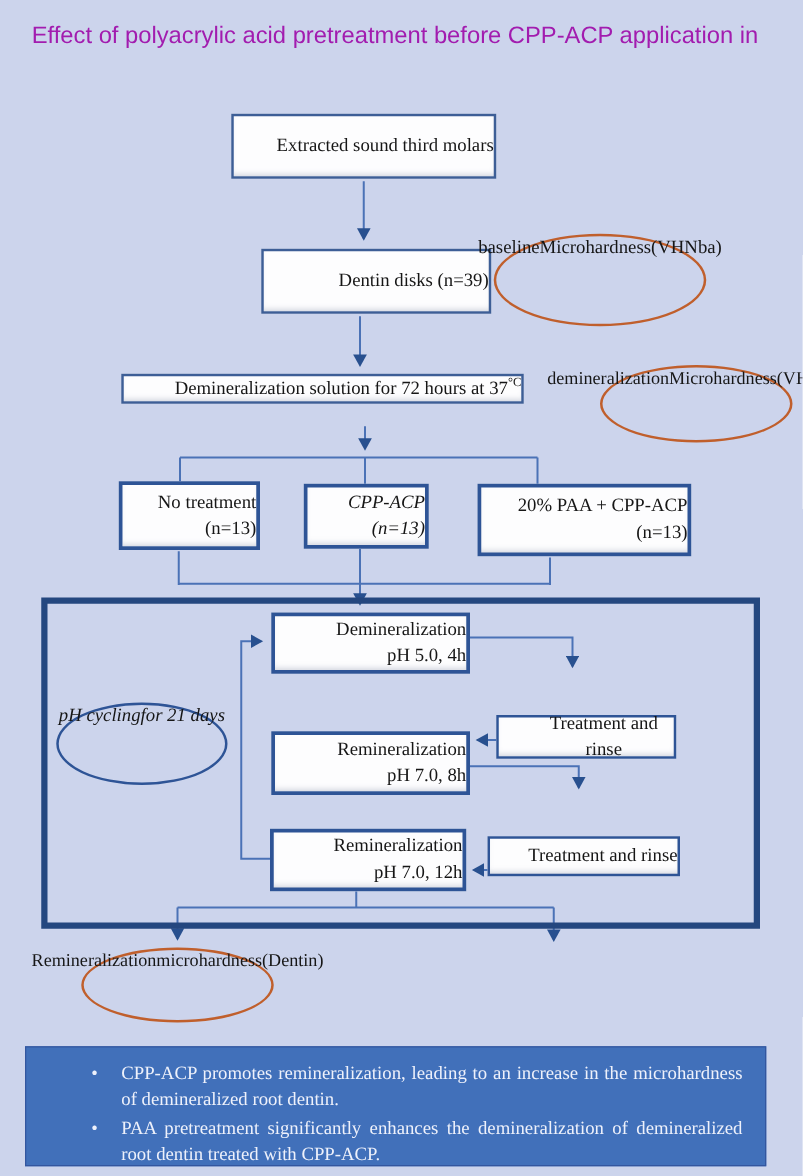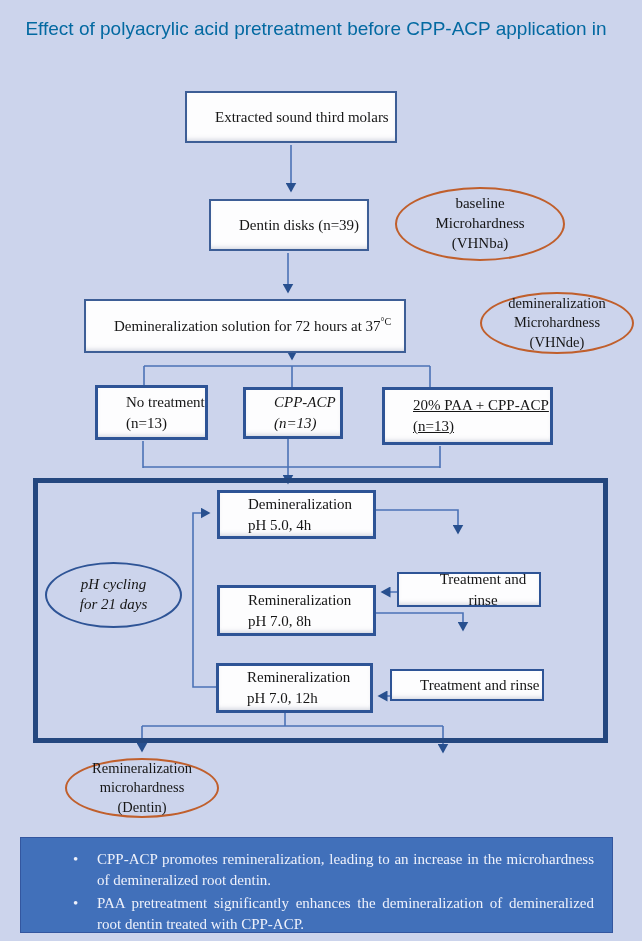--- a/index.html
+++ b/index.html
@@ -2,37 +2,37 @@
 <html><head>
 <meta charset="utf-8">
 <style>
   html,body{margin:0;padding:0;}
   body{width:642px;height:941px;overflow:hidden;}
   #canvas{position:relative;width:642px;height:941px;background:#ccd4ec;
           font-family:"Liberation Serif",serif;color:#161616;}
   *{box-sizing:border-box;}
 
   .title{position:absolute;left:0;top:0;width:632px;text-align:center;
-         font-family:"Liberation Sans",sans-serif;font-size:19px;color:#0369a1;
+         font-family:"Liberation Sans",sans-serif;font-size:19px;color:#a21caf;
          line-height:34px;padding-top:12px;}
 
   svg.wires{position:absolute;left:0;top:0;width:642px;height:941px;pointer-events:none;}
 
   .fbox{position:absolute;background:#fdfdfe;border:2px solid #3d5e96;
-        display:flex;flex-direction:column;align-items:flex-start;justify-content:center;
+        display:flex;flex-direction:column;align-items:flex-end;justify-content:center;
         font-size:15px;text-align:center;line-height:1.4;
         box-shadow:inset 0 -4px 5px -3px rgba(110,120,150,.35);padding-left:28px;}
   .fbox.thick{border:3px solid #2e5496;}
   .fbox.thin2{border:2px solid #2e5496;margin-top:32px;}
 
   .bigbox{position:absolute;left:33px;top:478px;width:575px;height:265px;
           border:5px solid #24477f;background:transparent;}
 
-  .ell{position:absolute;border-radius:50%;display:flex;flex-direction:column;
-       align-items:center;justify-content:center;font-size:15px;text-align:center;
+  .ell{position:absolute;border-radius:50%;display:flex;flex-direction:row;
+       align-items:flex-start;justify-content:center;font-size:15px;text-align:center;
        line-height:1.32;background:transparent;}
   .ell.orange{border:2px solid #c05f2c;}
   .ell.blue{border:2px solid #2e5496;font-style:italic;}
 
   .panel{position:absolute;left:20px;top:837px;width:593px;height:96px;
          background:#4170ba;border:1px solid #33569f;color:#eef1fb;
          font-size:15px;line-height:21px;padding:11px 16px 8px 52px;}
   .panel .li{display:flex;margin-bottom:2px;}
   .panel .bullet{width:24px;flex:0 0 24px;}
   .panel .btxt{flex:1;text-align:justify;padding-right:2px;}
@@ -75,49 +75,49 @@
   </svg>
 
   <div class="title">
     <div>Effect of polyacrylic acid pretreatment before CPP-ACP application in</div>
   </div>
 
   <div class="fbox" style="left:185px;top:91px;width:212px;height:52px;">
     <span>Extracted sound third molars</span>
   </div>
 
-  <div class="fbox" style="left:209px;top:199px;width:160px;height:52px;">
+  <div class="fbox" style="left:209px;top:199px;width:184px;height:52px;">
     <span>Dentin disks (n=39)</span>
   </div>
 
   <div class="ell orange" style="left:395px;top:187px;width:170px;height:74px;">
     <span>baseline</span>
     <span>Microhardness</span>
     <span>(VHNba)</span>
   </div>
 
-  <div class="fbox" style="left:84px;top:299px;width:322px;height:54px;">
+  <div class="fbox" style="left:97px;top:299px;width:322px;height:24px;">
     <span><span>Demineralization solution for 72 hours at 37</span><sup>°C</sup></span>
   </div>
 
   <div class="ell orange" style="left:480px;top:292px;width:154px;height:62px;font-size:14.5px;">
     <span>demineralization</span>
     <span>Microhardness</span>
     <span>(VHNde)</span>
   </div>
 
   <div class="fbox thick" style="left:95px;top:385px;width:113px;height:55px;">
     <span>No treatment</span>
     <span>(n=13)</span>
   </div>
   <div class="fbox thick" style="left:243px;top:387px;width:100px;height:52px;font-style:italic;">
     <span>CPP-ACP</span>
     <span>(n=13)</span>
   </div>
-  <div class="fbox thick" style="left:382px;top:387px;width:171px;height:58px;text-decoration:underline;">
+  <div class="fbox thick" style="left:382px;top:387px;width:171px;height:58px;">
     <span>20% PAA + CPP-ACP</span>
     <span>(n=13)</span>
   </div>
 
   <div class="bigbox"></div>
 
   <div class="fbox thick" style="left:217px;top:490px;width:159px;height:49px;">
     <span>Demineralization</span>
     <span>pH 5.0, 4h</span>
   </div>

